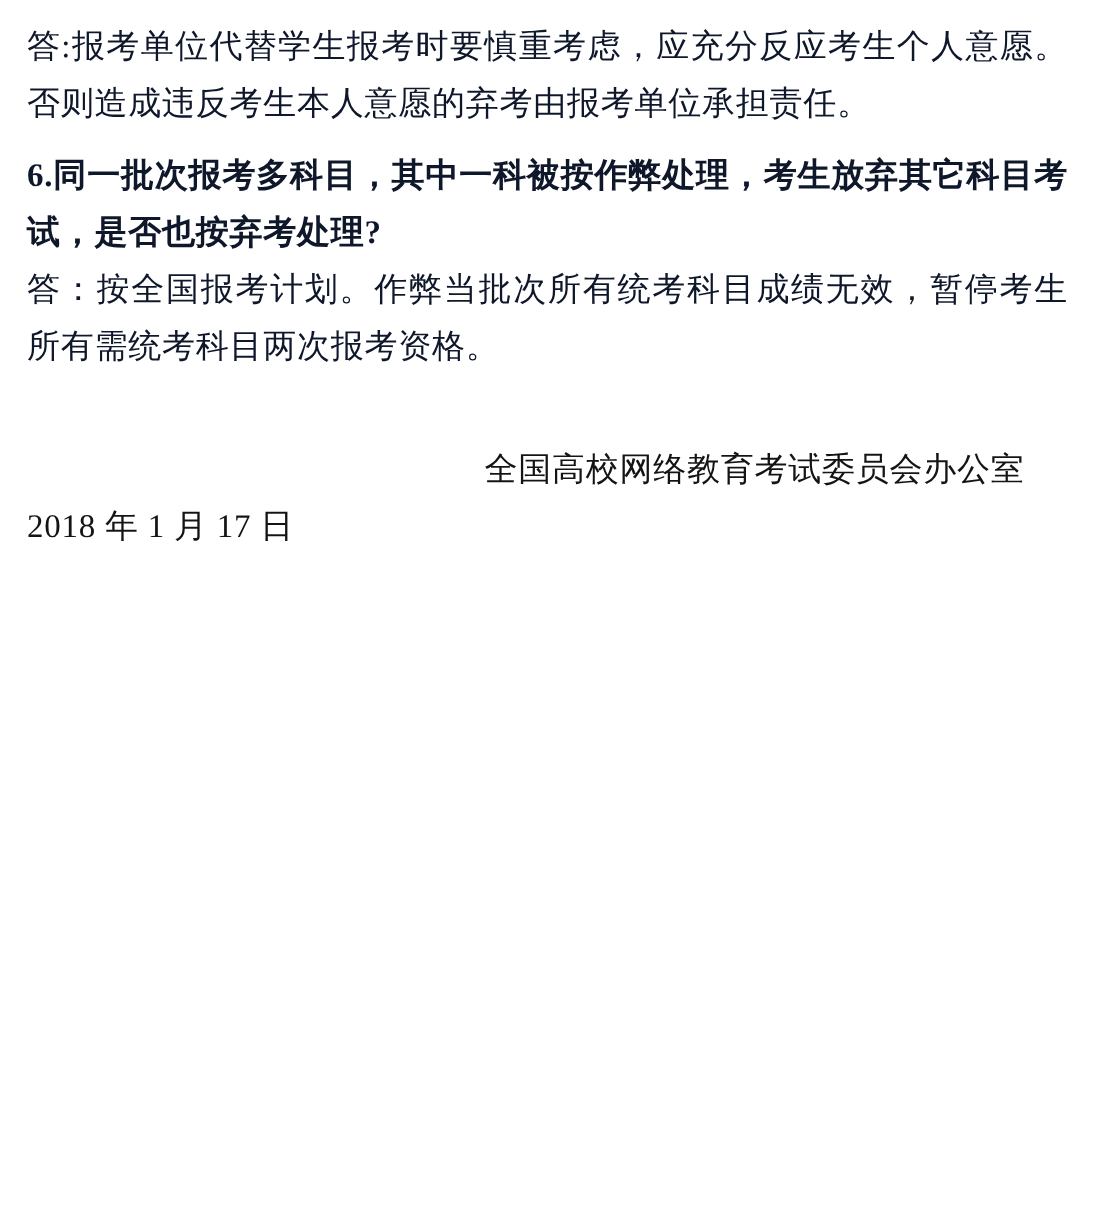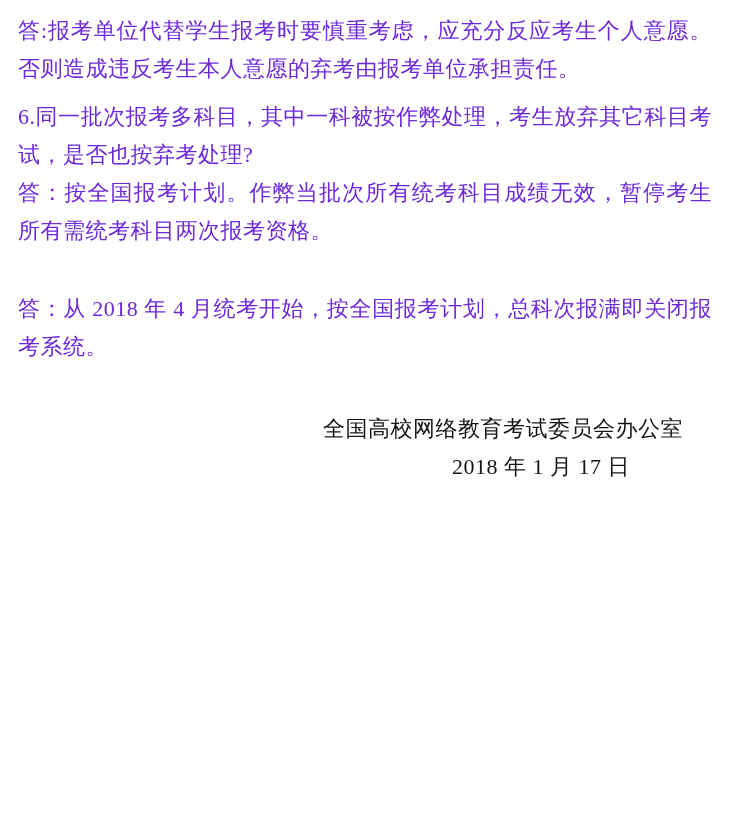--- a/index.html
+++ b/index.html
@@ -17,62 +17,61 @@
     box-sizing: border-box;
     padding: 12px 28px 0 18px;
   }
   .para {
     margin: 0;
     font-size: 22px;
     line-height: 38px;
     text-align: justify;
     letter-spacing: 0.5px;
     word-break: break-all;
-    color: #6d28d9;
+    color: #0f172a;
   }
   .para.q {
-    font-weight: normal;
+    font-weight: bold;
   }
   .para.red {
     font-weight: bold;
   }
   .mb-sm  { margin-bottom: 10px; }
   .mb-lg  { margin-bottom: 40px; }
   .mt-md  { margin-top: 12px; }
   .sig {
     margin: 44px 0 0 0;
     font-size: 22px;
     line-height: 38px;
     text-align: right;
     padding-right: 29px;
     color: #141414;
     letter-spacing: 0.5px;
   }
   .sig-date {
     margin: 0;
     font-size: 22px;
     line-height: 38px;
-    text-align: right;
+    text-align: left;
     padding-right: 82px;
     color: #141414;
     letter-spacing: 0.5px;
   }
 </style>
 </head>
 <body>
 
 <div class="page" style="background: rgb(255, 255, 255);">
 
   <p class="para mb-sm">答:报考单位代替学生报考时要慎重考虑，应充分反应考生个人意愿。否则造成违反考生本人意愿的弃考由报考单位承担责任。</p>
 
   <p class="para q">6.同一批次报考多科目，其中一科被按作弊处理，考生放弃其它科目考试，是否也按弃考处理?</p>
 
   <p class="para mb-lg">答：按全国报考计划。作弊当批次所有统考科目成绩无效，暂停考生所有需统考科目两次报考资格。</p>
 
 
 
-  <p class="para">答：从 2018 年 4 月统考开始，按全国报考计划，总科次报满即关闭报考系统。</p>
 
   <p class="sig">全国高校网络教育考试委员会办公室</p>
 
   <p class="sig-date">2018 年 1 月 17 日</p>
 
 </div>
 
 </body></html>

